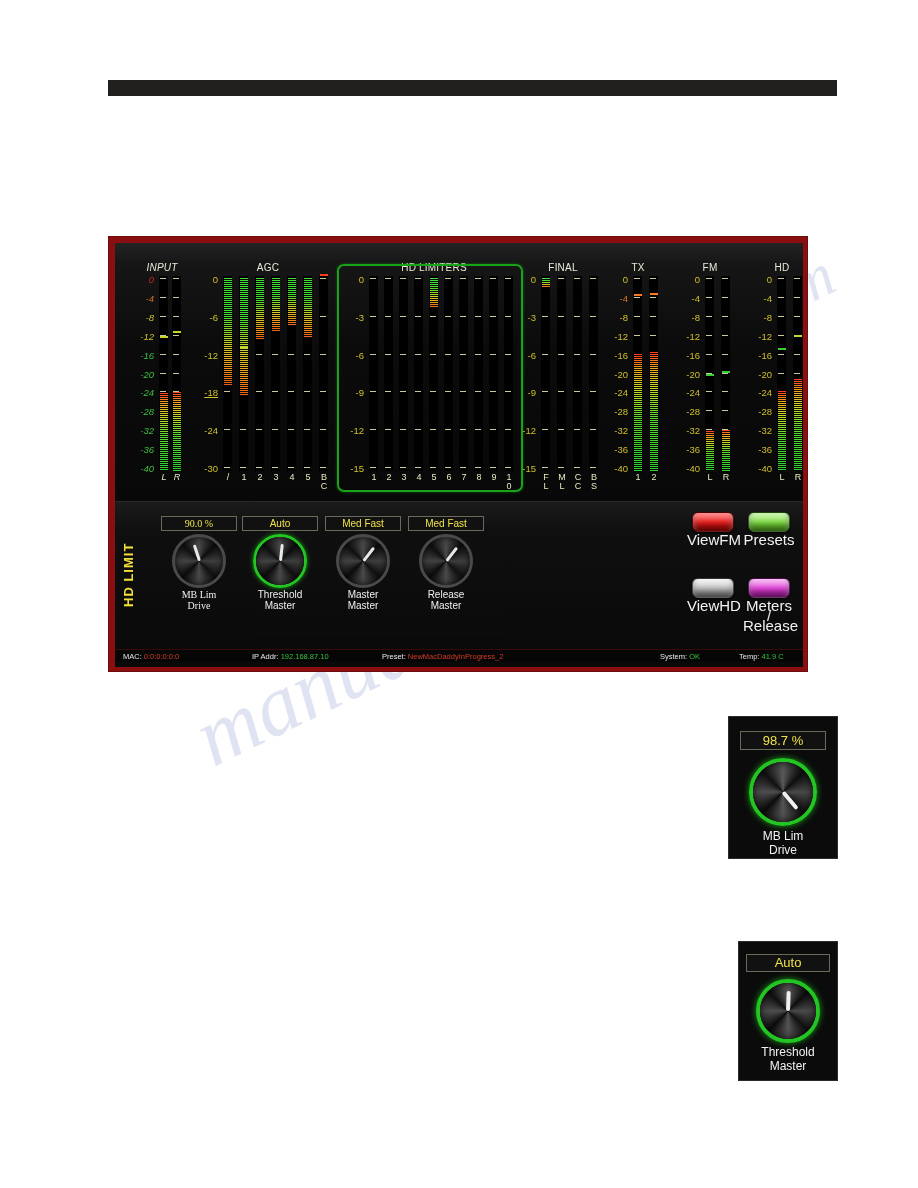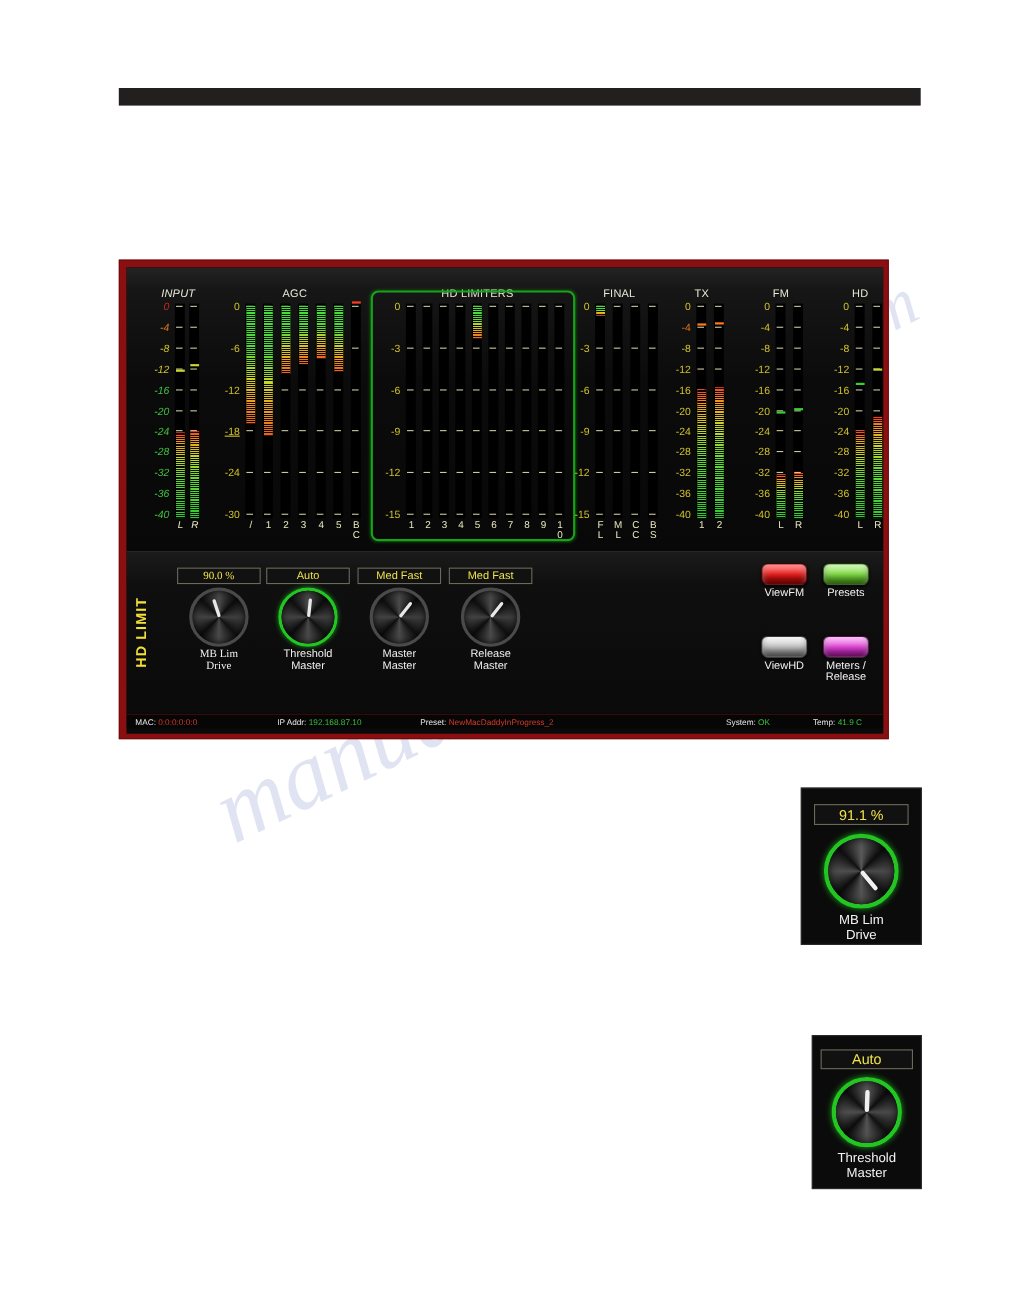--- a/index.html
+++ b/index.html
@@ -128,21 +128,21 @@
     width:42px; height:20px; margin:0 auto; border-radius:6px;
     border:1px solid rgba(0,0,0,0.6);
     box-shadow: inset 0 6px 7px rgba(255,255,255,0.38),
                 inset 0 -5px 6px rgba(0,0,0,0.45),
                 0 1px 2px rgba(0,0,0,0.8);
   }
   .led.red    { background: linear-gradient(180deg,#ff4d4d 0%,#e61515 48%,#a80707 100%); }
   .led.green  { background: linear-gradient(180deg,#b4f08a 0%,#7bd93f 48%,#4fa81c 100%); }
   .led.silver { background: linear-gradient(180deg,#f2f2f2 0%,#bfbfbf 48%,#7e7e7e 100%); }
   .led.magenta{ background: linear-gradient(180deg,#f59ef0 0%,#e03fd6 48%,#ab1aa2 100%); }
-  .btn-cap { margin-top:3px; color:#f2f2f2; font-size:10px; line-height:10px; }
+  .btn-cap { margin-top:3px; color:#f2f2f2; font-size:15px; line-height:10px; }
 
   
   .statusbar {
     position:relative; width:688px; height:13px;
     background:#060606; border-top:1px solid #3a0a0a;
     font-size:7.5px; line-height:13px; color:#d8d8d8;
   }
   .statusbar .item { position:absolute; top:0; white-space:nowrap; }
   .statusbar .k { color:#e8e8e8; }
   .statusbar .v-red { color:#d33a2a; }
@@ -834,21 +834,21 @@
         <div class="item" style="left:624px;">
           <span class="k">Temp:</span>
           <span class="v-green">41.9 C</span>
         </div>
       </div>
 
     </div>
   </div>
 
   <div class="inset" style="left:728px; top:716px; width:110px; height:143px;">
-    <div class="valbox2" style="width:86px; height:19px; line-height:17px; font-size:13px; margin:14px auto 0 auto;">91.1 %</div>
+    <div class="valbox2" style="width:86px; height:19px; line-height:17px; font-size:13px; margin:14px auto 0 auto;">98.7 %</div>
     <div class="ik-wrap" style="width:60px; height:60px; margin-top:12px;">
       <div class="ik-ring" style="left:-4px; top:-4px; width:68px; height:68px; border-width:4px;"></div>
       <div class="ik-body" style="width:60px; height:60px;"></div>
       <div class="ik-ptr" id="inset1-ptr" style="width: 4px; height: 22px; margin-left: -2px; margin-top: -22px; transform: rotate(140deg);"></div>
     </div>
     <div class="cap" style="margin-top:8px; font-size:12px;">
       <div>MB Lim</div>
       <div>Drive</div>
     </div>
   </div>

